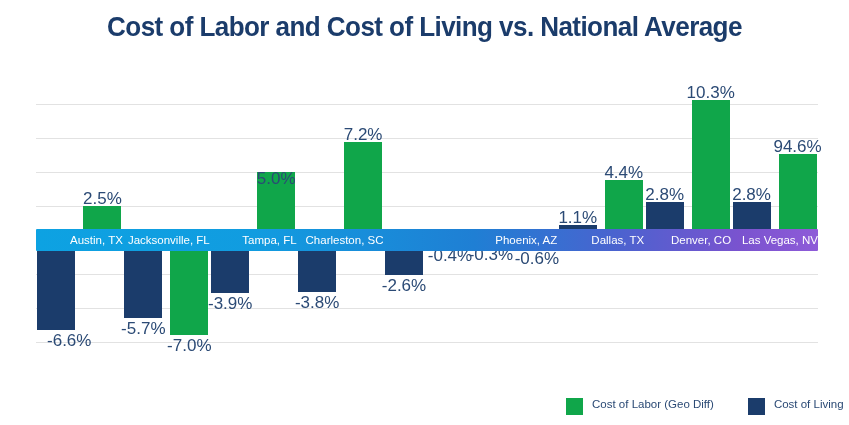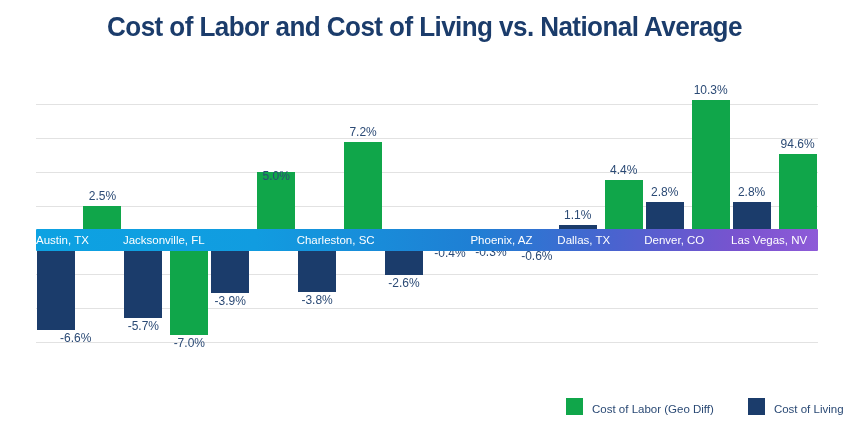--- a/index.html
+++ b/index.html
@@ -67,21 +67,21 @@
     position: absolute;
     width: 38px;
   }
   .bar.cost-of-living { background: #1b3c6b; }
   .bar.cost-of-labor  { background: #10a64a; }
 
   .bar-label {
     position: absolute;
     width: 70px;
     text-align: center;
-    font-size: 12px;
+    font-size: 17px;
     color: #2b4a75;
     white-space: nowrap;
   }
 
   
   #category-band {
     position: absolute;
     left: 36px;
     top: 229px;
     width: 782px;
@@ -93,39 +93,39 @@
         #4a63cf 74%,
         #7a53cf 90%,
         #8e5bd8 100%);
     border-radius: 1px;
   }
   .cat-label {
     position: absolute;
     top: 0;
     height: 28px;
     line-height: 22px;
-    text-align: left;
+    text-align: right;
     font-size: 11.5px;
     color: #ffffff;
     white-space: nowrap;
   }
 
   
   #legend {
     position: absolute;
     left: 566px;
     top: 397px;
     height: 18px;
     display: flex;
     align-items: center;
     gap: 34px;
   }
   .legend-item {
     display: flex;
-    align-items: flex-end;
+    align-items: flex-start;
     gap: 9px;
   }
   .legend-swatch {
     width: 17px;
     height: 17px;
     display: block;
   }
   .legend-swatch.labor  { background: #10a64a; }
   .legend-swatch.living { background: #1b3c6b; }
   .legend-text {
@@ -204,20 +204,21 @@
         <div class="bar-label" style="left: -14.5556px; top: 119.92px;">2.8%</div>
         <div class="bar cost-of-labor" title="Las Vegas, NV — Cost of Labor (Geo Diff): 6.3%" style="left: 47.4444px; top: 89.32px; height: 85.68px;"></div>
         <div class="bar-label" style="left: 31.4444px; top: 72.32px;">94.6%</div>
       </div>
     </div>
 </div>
 
 <div id="category-band">
     <div class="cat-label" style="left: 0px; width: 86.8889px;">Austin, TX</div>
     <div class="cat-label" style="left: 86.8889px; width: 86.8889px;">Jacksonville, FL</div>
+    <div class="cat-label" style="left: 173.778px; width: 86.8889px;">Tampa, FL</div>
     <div class="cat-label" style="left: 260.667px; width: 86.8889px;">Charleston, SC</div>
     <div class="cat-label" style="left: 521.333px; width: 86.8889px;">Dallas, TX</div>
     <div class="cat-label" style="left: 434.444px; width: 86.8889px;">Phoenix, AZ</div>
     <div class="cat-label" style="left: 695.111px; width: 86.8889px;">Las Vegas, NV</div>
     <div class="cat-label" style="left: 608.222px; width: 86.8889px;">Denver, CO</div>
   </div>
 
 <div id="legend">
   <div class="legend-item">
     <span class="legend-swatch labor"></span>

